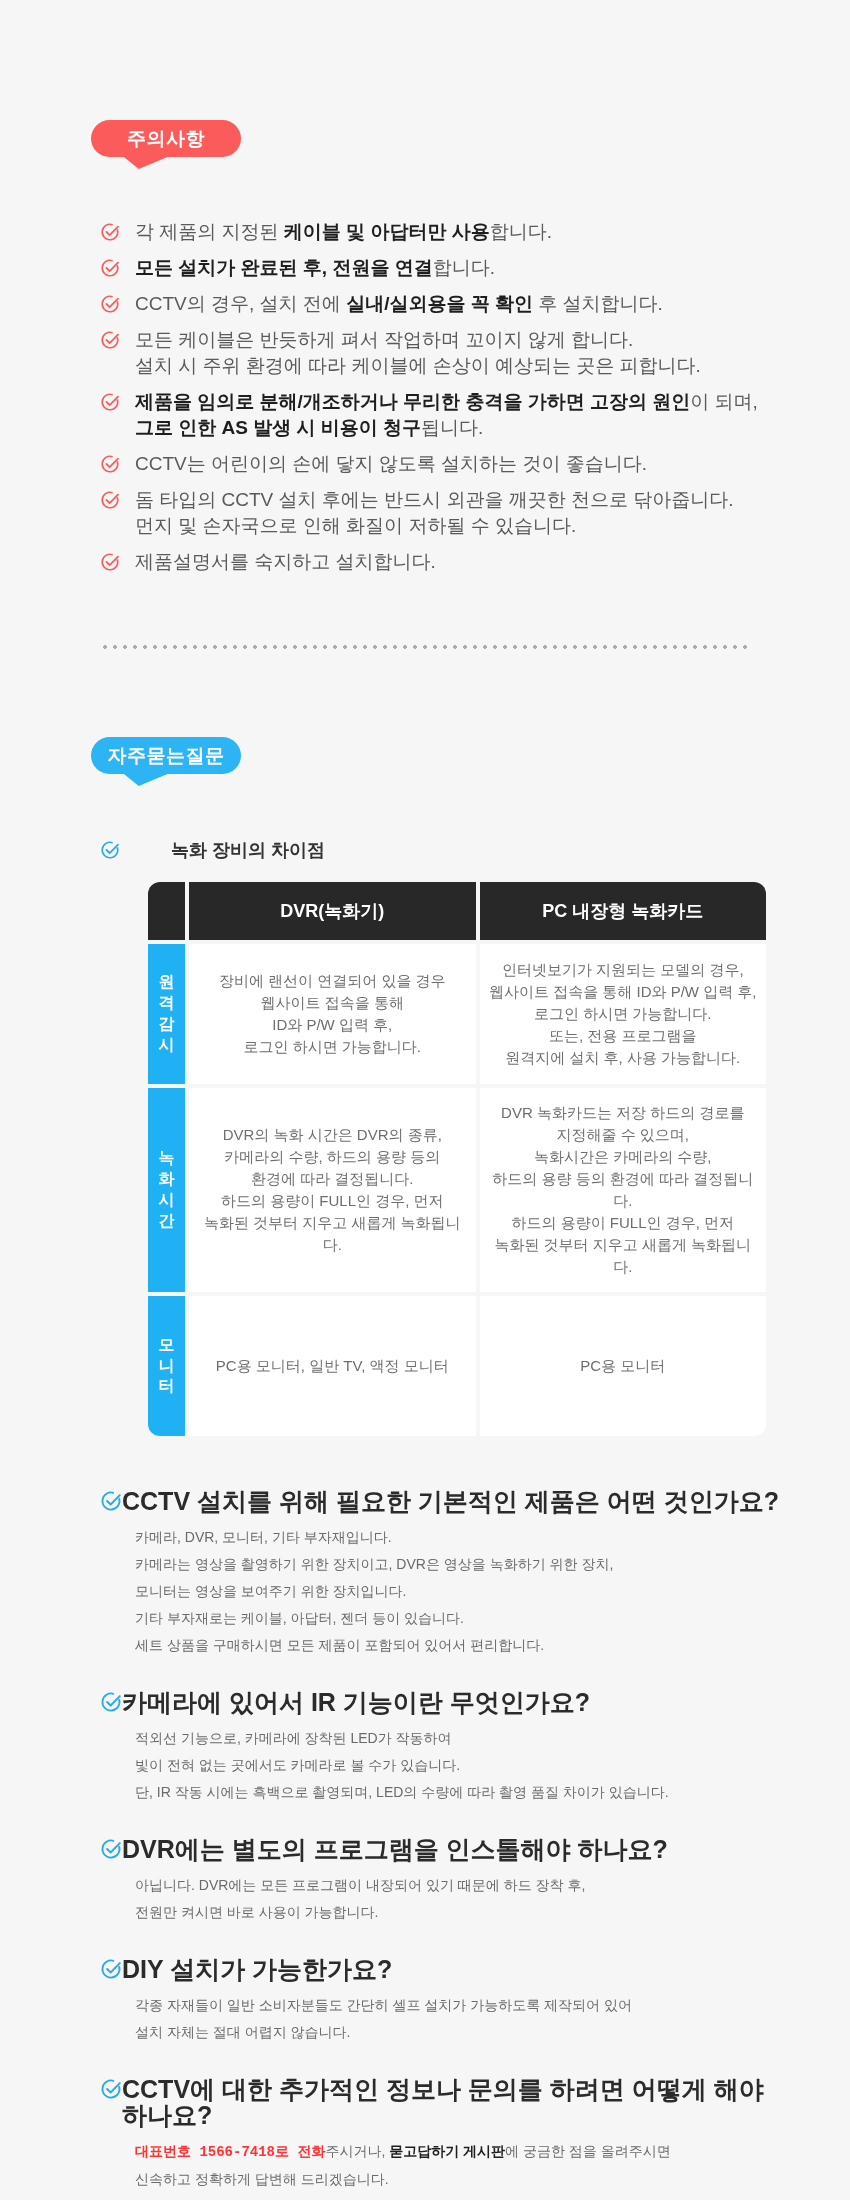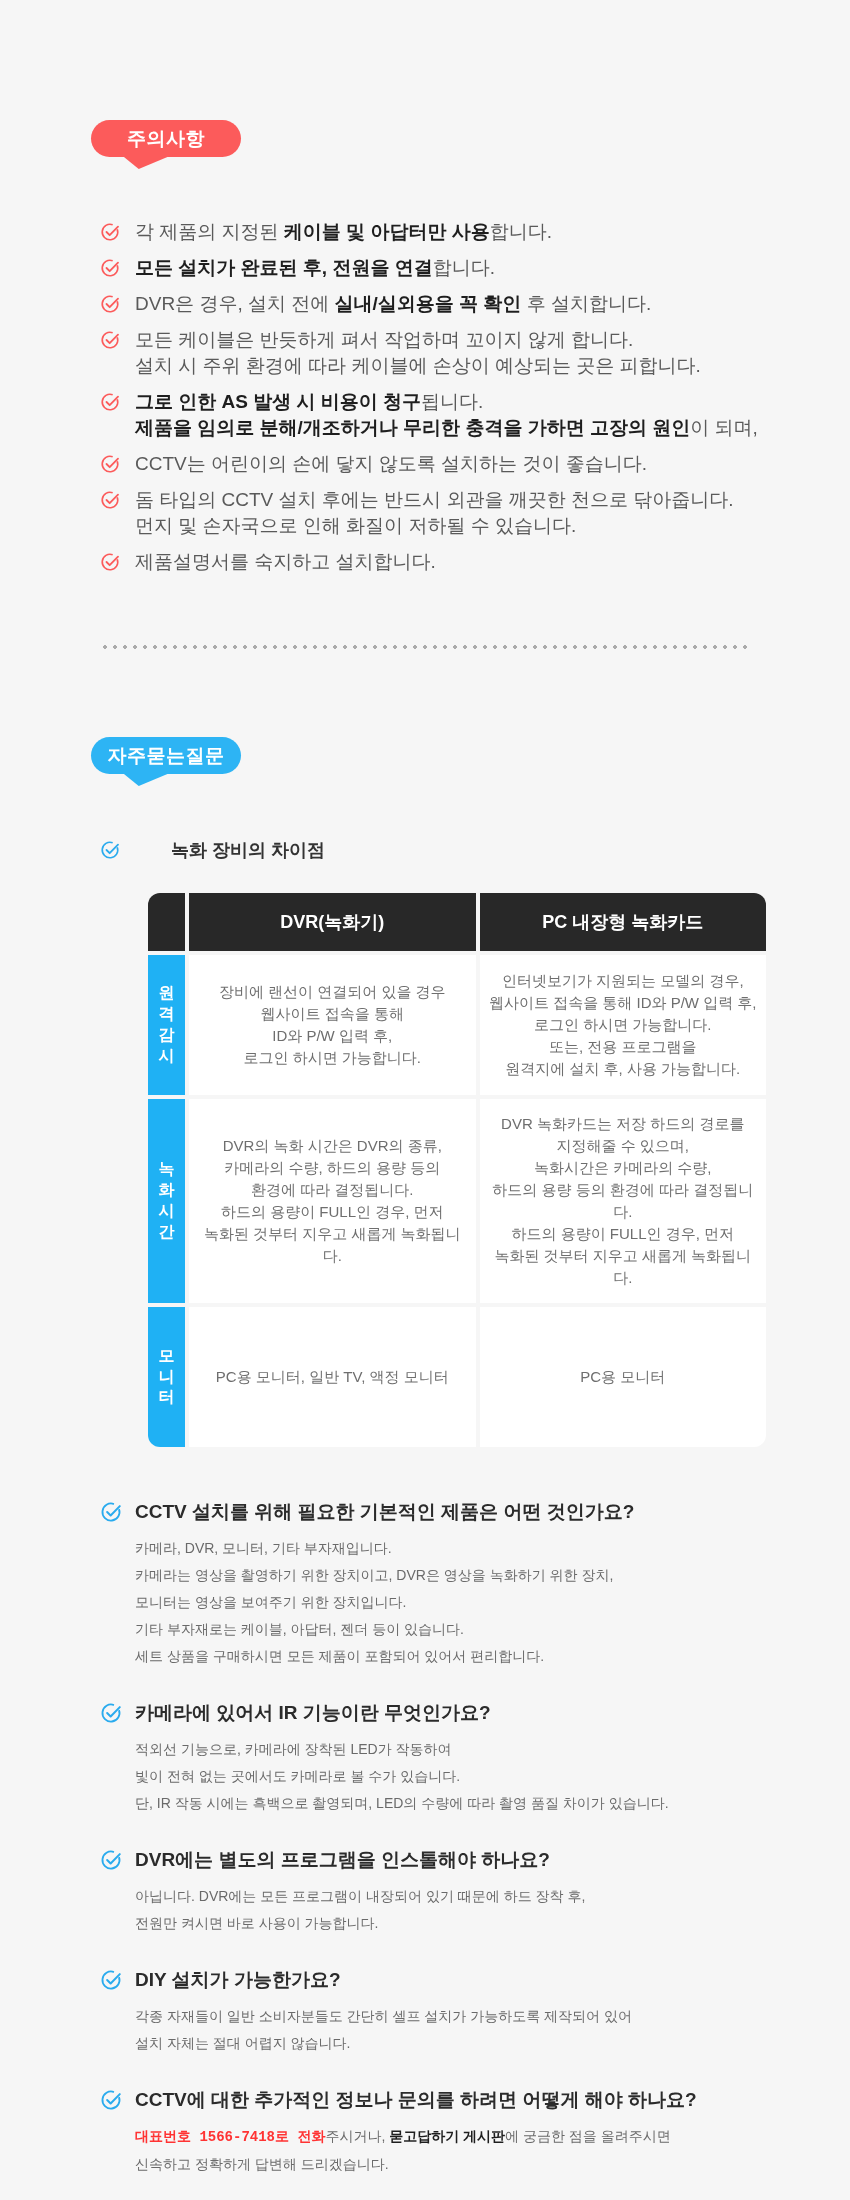--- a/index.html
+++ b/index.html
@@ -61,21 +61,21 @@
     background-size:10px 4px;background-repeat:repeat-x;
   }
 
   
   .compare-heading{margin-top:64px;display:flex;align-items:center;gap:36px;}
   .compare-heading .icon-box{flex:0 0 20px;}
   .compare-heading .h-text{margin-left:15px;font-size:18px;font-weight:bold;color:#333;}
 
   
   .compare-table{
-    margin-top:31px;width:666px;
+    margin-top:20px;width:666px;
     display:grid;grid-template-columns:37px 1fr 1fr;gap:4px;padding-left:48px;
   }
   .compare-table .th{
     background:var(--dark-header);color:#fff;font-size:18px;font-weight:bold;
     height:58px;display:flex;align-items:center;justify-content:center;
   }
   .compare-table > :nth-child(1){border-top-left-radius:12px;}
   .compare-table > :nth-child(3){border-top-right-radius:12px;}
   .compare-table > :nth-last-child(3){border-bottom-left-radius:12px;}
   .compare-table > :nth-last-child(1){border-bottom-right-radius:12px;}
@@ -88,21 +88,21 @@
     background:#fff;min-height:140px;padding:14px 8px;
     display:flex;flex-direction:column;align-items:center;justify-content:center;
     font-size:15px;line-height:22px;color:var(--txt-cell);text-align:center;
   }
 
   
   .faq-list{margin-top:52px;}
   .f-item{margin-bottom:30px;}
   .f-q{display:flex;align-items:flex-start;}
   .f-q .icon-box{flex:0 0 22px;margin-top:2px;}
-  .f-q .q-text{margin-left:13px;font-size:19px;font-weight:bold;color:#2b2b2b;line-height:26px;}
+  .f-q .q-text{font-size:25px;font-weight:bold;color:#2b2b2b;line-height:26px;}
   .f-a{margin-top:10px;padding-left:35px;font-size:14px;line-height:27px;color:var(--txt-answer);}
 </style>
 </head>
 <body>
 
 <div class="content">
 
   <div class="bubble bubble-caution">
     <span>주의사항</span>
     <span class="tail"></span>
@@ -134,21 +134,21 @@
   </div>
 
   <div class="c-item">
     <span class="icon-box icon-red">
       <svg class="chk" width="20" height="20" viewBox="0 0 24 24">
         <path class="ring" d="M20.7 8.8A9.3 9.3 0 1 1 15.2 3.3"></path>
         <path class="tick" d="M7.8 12 L11.6 15.8 L21.6 5.6"></path>
       </svg>
     </span>
     <div class="item-text">
-          <div class="line"><span>DVR은 경우, 설치 전에 </span><span class="b">실내/실외용을 꼭 확인</span><span> 후 설치합니다.</span></div>
+          <div class="line"><span>CCTV의 경우, 설치 전에 </span><span class="b">실내/실외용을 꼭 확인</span><span> 후 설치합니다.</span></div>
         </div>
   </div>
 
   <div class="c-item">
     <span class="icon-box icon-red">
       <svg class="chk" width="20" height="20" viewBox="0 0 24 24">
         <path class="ring" d="M20.7 8.8A9.3 9.3 0 1 1 15.2 3.3"></path>
         <path class="tick" d="M7.8 12 L11.6 15.8 L21.6 5.6"></path>
       </svg>
     </span>
@@ -159,22 +159,22 @@
   </div>
 
   <div class="c-item">
     <span class="icon-box icon-red">
       <svg class="chk" width="20" height="20" viewBox="0 0 24 24">
         <path class="ring" d="M20.7 8.8A9.3 9.3 0 1 1 15.2 3.3"></path>
         <path class="tick" d="M7.8 12 L11.6 15.8 L21.6 5.6"></path>
       </svg>
     </span>
     <div class="item-text">
+          <div class="line"><span class="b">제품을 임의로 분해/개조하거나 무리한 충격을 가하면 고장의 원인</span><span>이 되며,</span></div>
           <div class="line"><span class="b">그로 인한 AS 발생 시 비용이 청구</span><span>됩니다.</span></div>
-          <div class="line"><span class="b">제품을 임의로 분해/개조하거나 무리한 충격을 가하면 고장의 원인</span><span>이 되며,</span></div>
         </div>
   </div>
 
   <div class="c-item">
     <span class="icon-box icon-red">
       <svg class="chk" width="20" height="20" viewBox="0 0 24 24">
         <path class="ring" d="M20.7 8.8A9.3 9.3 0 1 1 15.2 3.3"></path>
         <path class="tick" d="M7.8 12 L11.6 15.8 L21.6 5.6"></path>
       </svg>
     </span>

